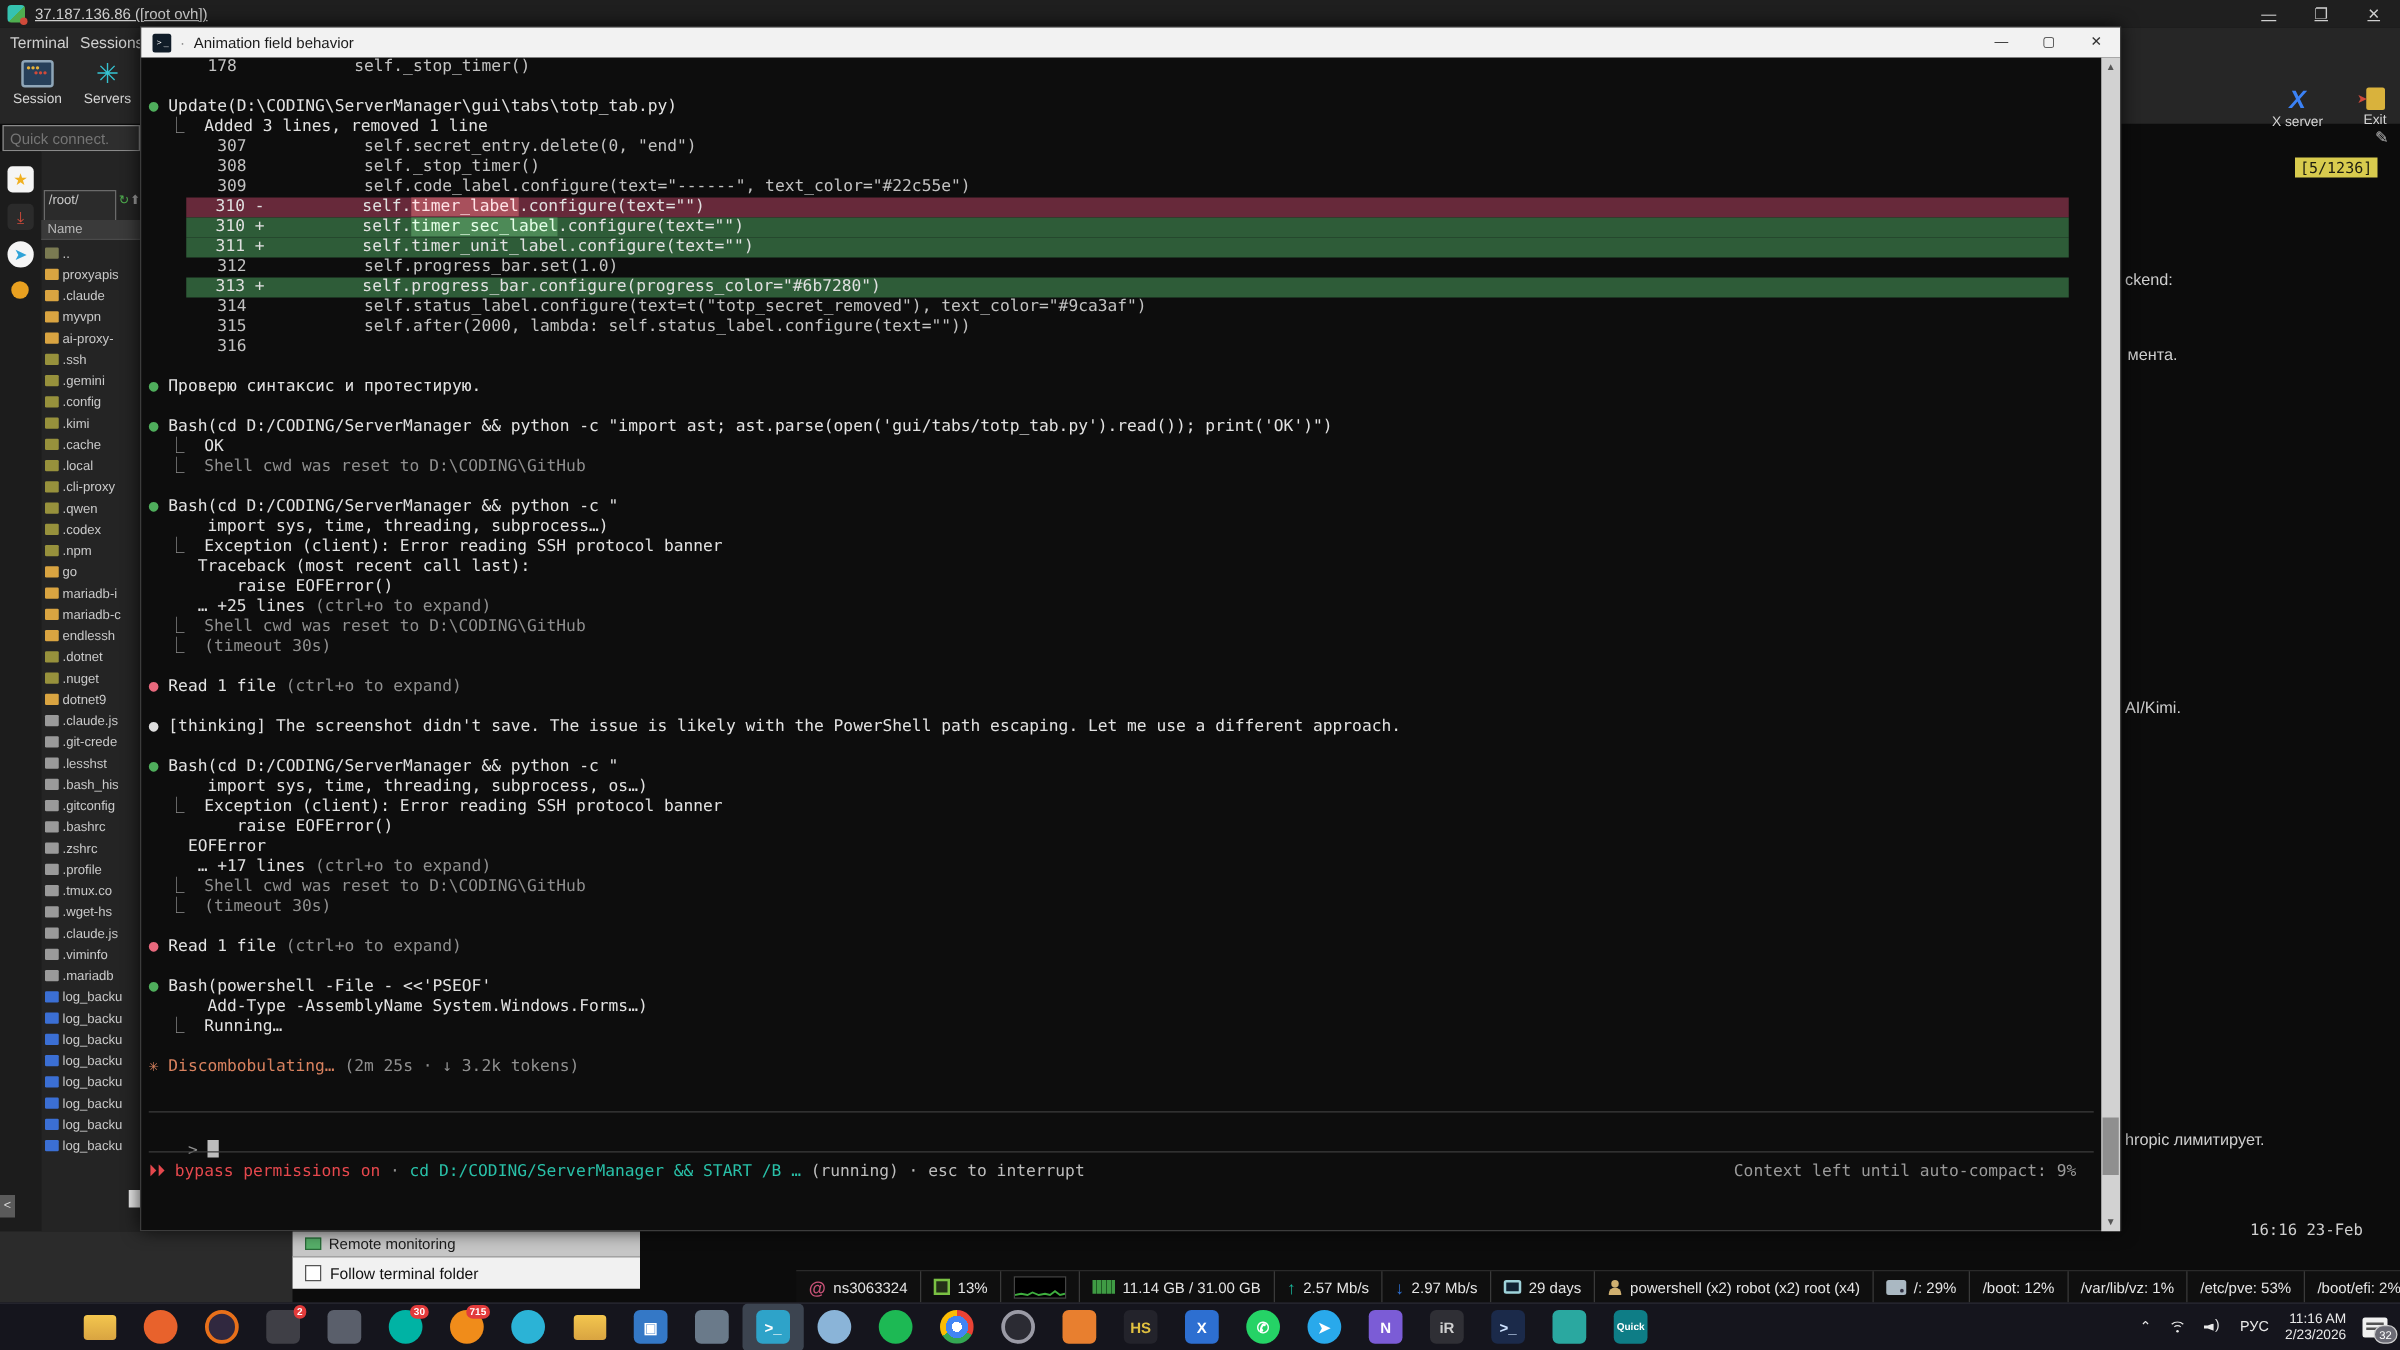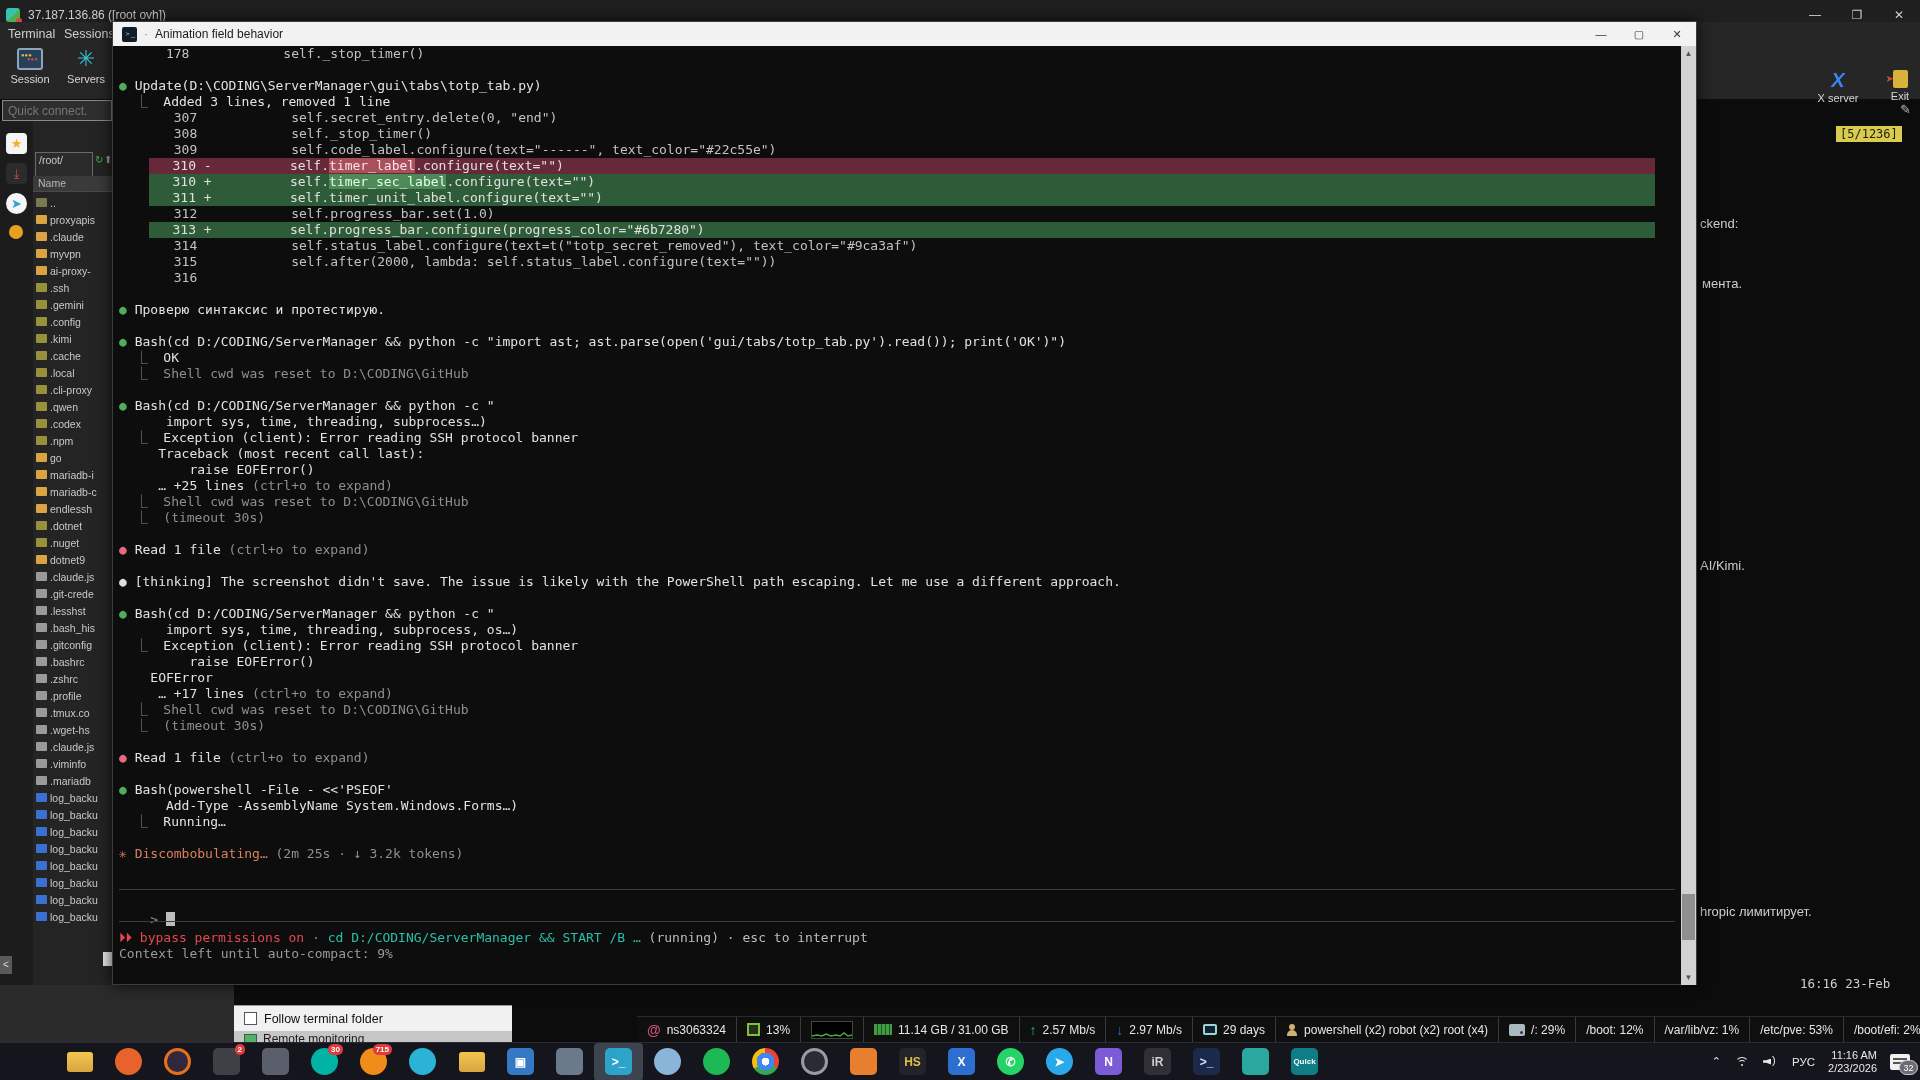--- a/index.html
+++ b/index.html
@@ -3,21 +3,21 @@
 <meta charset="utf-8">
 <style>
   * { margin:0; padding:0; box-sizing:border-box; }
   html,body { width:1920px; height:1080px; overflow:hidden; background:#0c0c0c;
               font-family:"Liberation Sans", sans-serif; }
   .abs { position:absolute; }
   .mono { font-family:"DejaVu Sans Mono", monospace; }
 
   
   #moba-titlebar { left:0; top:0; width:1920px; height:22px; background:#1f1f1f;
-    color:#cfcfcf; font-size:12px; display:flex; align-items:flex-end; }
+    color:#cfcfcf; font-size:12px; display:flex; align-items:center;text-decoration:underline; }
   #moba-appicon { width:14px; height:14px; margin:0 8px 0 6px; border-radius:3px;
     background:linear-gradient(135deg,#35c2b0 0 50%,#4fae4f 50% 100%); position:relative; }
   #moba-appicon::after{ content:""; position:absolute; right:-2px; bottom:-2px; width:6px;height:6px;
     border-radius:50%; background:#d04a3a; }
   #moba-controls { margin-left:auto; display:flex; }
   #moba-controls span { width:42px; text-align:center; color:#cfcfcf; font-size:12px; }
 
   #moba-toolbar { left:0; top:22px; width:1920px; height:77px; background:#262626; }
   .menu-item { color:#cfcfcf; font-size:12.5px; position:absolute; top:5px; }
   .tool-btn { position:absolute; top:26px; width:56px; text-align:center; color:#d6d6d6; font-size:11px; }
@@ -46,21 +46,21 @@
   .fi { width:11px; height:9px; margin-right:3px; flex:none; border-radius:1px; }
   .fi-fy { background:#d9a441; } .fi-fo { background:#97913c; }
   .fi-fg { background:#9a9a9a; } .fi-fb { background:#3b6fd4; }
   .fi-up { background:#7a7a52; }
 
   #hscroll-btn { left:0; top:956px; width:12px; height:18px; background:#5a5a5a; color:#ddd;
      font-size:10px; text-align:center; line-height:18px; }
 
   
   #remote-row { left:234px; top:985px; width:278px; height:20px; background:#c6c6c6;
-     display:flex; align-items:center; color:#1c1c1c; font-size:12px;margin-top:44px; }
+     display:flex; align-items:center; color:#1c1c1c; font-size:12px; }
   .ic-remote { width:13px; height:10px; border:1px solid #2a6a3a; background:#57b06a; margin:0 6px 0 10px; }
   #follow-row { left:234px; top:1005px; width:278px; height:26px; background:#f1f1f1;
      display:flex; align-items:center; color:#111; font-size:12.5px; border-top:1px solid #999; }
   #follow-checkbox { width:13px; height:13px; border:1px solid #555; background:#fff; margin:0 7px 0 10px; }
   #bl-filler { left:0; top:985px; width:234px; height:57px; background:#2b2b2b; }
 
   #tmux-line { color:#9ec47f; font-size:12.5px; }
   #tmux-clock { color:#cfcfcf; font-size:12.5px; }
   #bg-cursor { left:103px; top:952px; width:9px; height:14px; background:#e8e8e8; }
 
@@ -93,21 +93,21 @@
   .s-c{color:#c2c2c2} .s-w{color:#e2e2e2} .s-d{color:#8f8f8f} .s-d2{color:#bdbdbd}
   .s-dc{color:#e0e0e0} .s-gb{color:#4fae5c} .s-pb{color:#e8697d} .s-wb{color:#dedede}
   .s-or{color:#d9825f} .s-mk{color:#8f8f8f} .s-red{color:#e5484d} .s-teal{color:#29c0a8}
   .s-tokR{background:#a8505c;color:#ffe2e6} .s-tokG{background:#4d8a57;color:#e4ffe7}
 
   .rule { position:absolute; left:6px; width:1556px; border-top:1px solid #3c3c3c; }
   #prompt-row { position:absolute; left:6px; top:875px; height:16px; font-size:13px;
      font-family:"DejaVu Sans Mono",monospace; color:#8f8f8f; white-space:pre; }
   #prompt-cursor { display:inline-block; width:9px; height:14px; background:#bdbdbd; vertical-align:-2px; }
   #status-row { position:absolute; left:6px; top:908px; width:1542px; height:16px; display:flex;
-     font-size:13px; font-family:"DejaVu Sans Mono",monospace; white-space:pre;flex-direction:column; }
+     font-size:13px; font-family:"DejaVu Sans Mono",monospace; white-space:pre; }
   #status-left { flex:1; }
   #status-right { color:#9a9a9a; }
 
   #claude-scrollbar { position:absolute; right:0; top:24px; width:15px; height:939px; background:#d2d2d2; }
   .sb-arrow { position:absolute; left:0; width:15px; height:15px; text-align:center; font-size:8px;
      color:#555; line-height:15px; }
   #sb-thumb { position:absolute; left:1px; top:848px; width:13px; height:46px; background:#8f8f8f; }
 
   
   #moba-statusbar { left:637px; top:1016px; width:1283px; height:26px; background:#0f0f0f;

